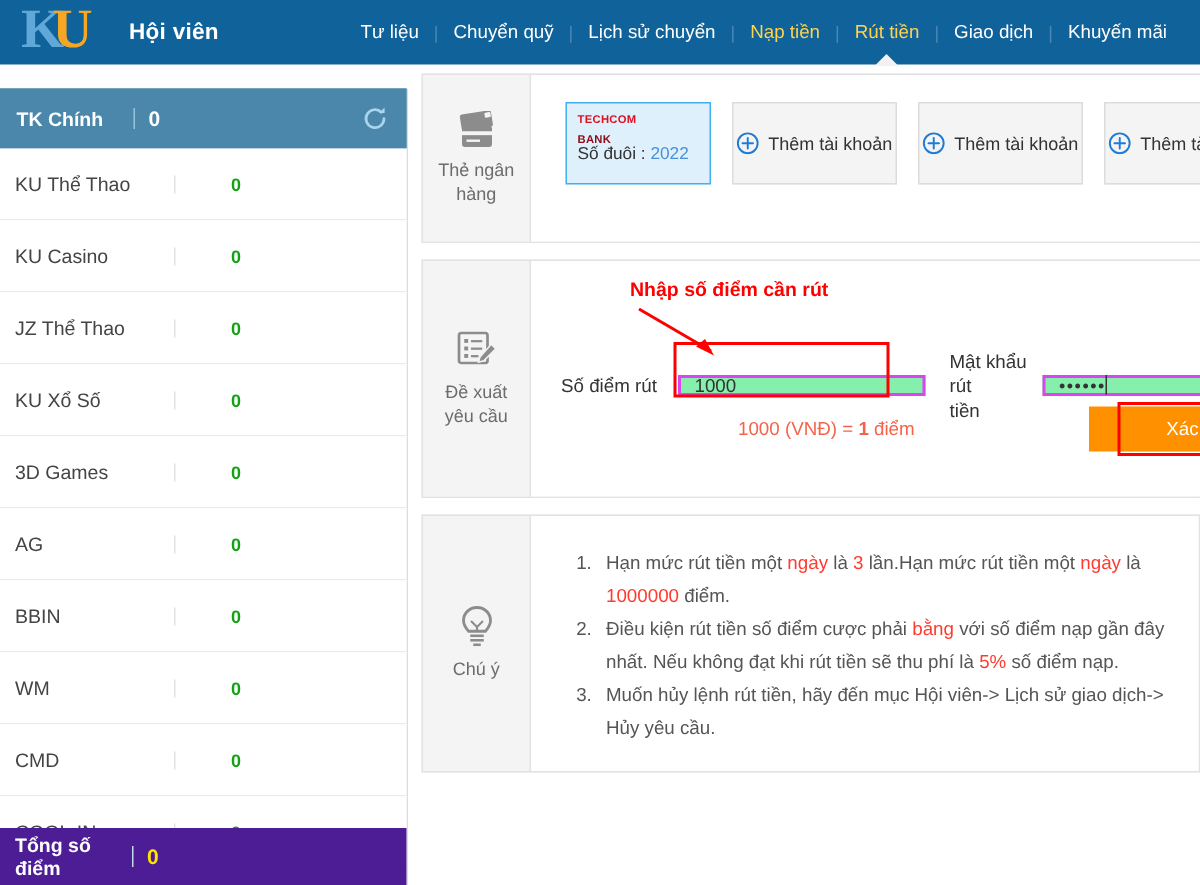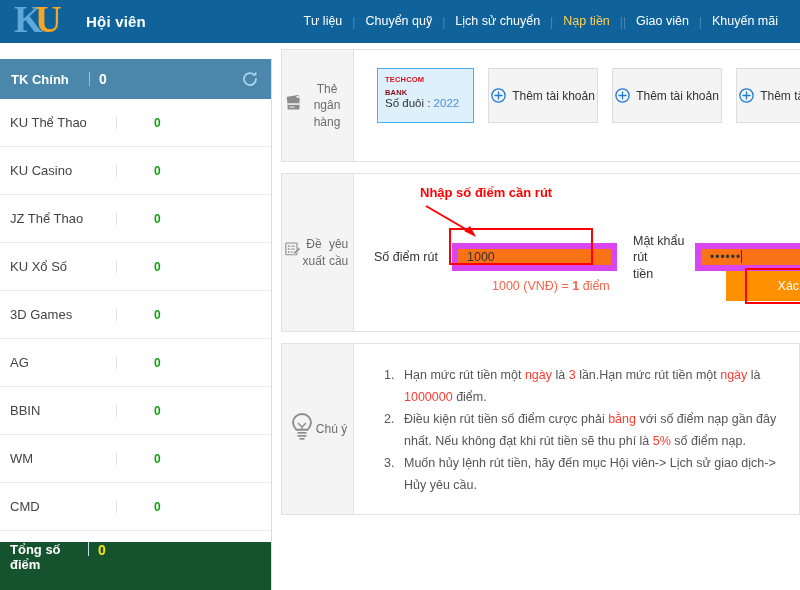--- a/index.html
+++ b/index.html
@@ -61,37 +61,37 @@
   }
   .side-row .lbl { width:78px; color:#444; }
   .side-row .divider { width:1px; height:12px; background:#dfe3e6; margin-right:9px; }
   .side-row .val { color:#12a312; font-size:12px; font-weight:bold; }
   .side-row.group { justify-content:flex-start; }
   .grp-ic { width:16px; text-align:center; margin-right:8px; font-size:13px; }
   .grp-ic.spade { color:#111; font-size:14px; }
   .grp-lbl { color:#444; flex:1; }
   .chev { color:#b6bcc1; font-size:13px; margin-right:4px; }
   .side-total {
-    position:absolute; left:0; right:0; bottom:0; height:48px; background:#14532d;
-    display:flex; align-items:flex-start; padding:0 10px; color:#fff;
+    position:absolute; left:0; right:0; bottom:0; height:38px; background:#4c1d95;
+    display:flex; align-items:center; padding:0 10px; color:#fff;
     font-size:13px; font-weight:bold;
   }
   .side-total .lbl { width:78px; }
   .side-total .divider { width:1px; height:14px; background:#c3dcea; margin-right:9px; }
   .side-total .val { color:#ffe400; font-size:14px; }
 
   
   .main { position:absolute; left:281px; top:49px; right:0; bottom:0; background:#fff; }
   .panel {
     position:relative; background:#f4f4f4; border:1px solid #e2e2e2;
     display:flex; margin-bottom:11px;
   }
   .panel .inner { background:#ffffff; flex:1; position:relative; }
   .panel-ic {
-    width:72px; min-width:72px; display:flex; flex-direction:row;
+    width:72px; min-width:72px; display:flex; flex-direction:column;
     align-items:center; justify-content:center; background:#f4f4f4;
     border-right:1px solid #e2e2e2; color:#6c6c6c; font-size:12px; text-align:center;
     line-height:1.35; padding:6px 2px;
   }
   .panel-ic svg { margin-bottom:5px; }
 
   .p1 { height:113px; }
   .p2 { height:159px; }
   .p3 { height:172px; }
 
@@ -112,21 +112,21 @@
     font-size:12px; color:#333; cursor:pointer;
   }
 
   
   .form-area { position:relative; height:100%; }
   .row-fields { display:flex; align-items:center; padding:59px 0 0 20px; }
   .fld-label { font-size:12.5px; color:#333; }
   .lbl-points { width:78px; }
   .lbl-pwd { width:62px; line-height:1.3; margin-left:16px; }
   .inp {
-    height:28px; background:#f97316; border:6px solid #d946ef;
+    height:14px; background:#86efac; border:2px solid #d946ef;
     font-size:12.5px; color:#333; display:flex; align-items:center;
     padding:0 9px; position:relative;
   }
   .inp-points { width:165px; }
   .inp-pwd { width:160px; justify-content:space-between; }
   .dots { letter-spacing:1px; font-size:12px; color:#333; }
   .caret { display:inline-block; width:1px; height:13px; background:#333; vertical-align:-2px; }
   .note-rate {
     position:absolute; left:138px; top:105px; color:#f5634a; font-size:12.5px;
   }
@@ -168,22 +168,26 @@
 
     <div class="nav">
       <div class="nav-item">Tư liệu</div>
       <span class="nav-sep">|</span>
       <div class="nav-item">Chuyển quỹ</div>
       <span class="nav-sep">|</span>
       <div class="nav-item">Lịch sử chuyển</div>
       <span class="nav-sep">|</span>
       <div class="nav-item accent">Nạp tiền</div>
       <span class="nav-sep">|</span>
-      <span class="nav-sep">|</span>
-      <div class="nav-item">Giao viên</div>
+      <div class="nav-item active">
+        <span>Rút tiền</span>
+        <span class="nav-arrow"></span>
+      </div>
+      <span class="nav-sep">|</span>
+      <div class="nav-item">Giao dịch</div>
       <span class="nav-sep">|</span>
       <div class="nav-item">Khuyến mãi</div>
     </div>
   </div>
 
   <div class="sidebar">
 
     <div class="side-head">
       <span class="lbl">TK Chính</span>
       <span class="divider"></span>

